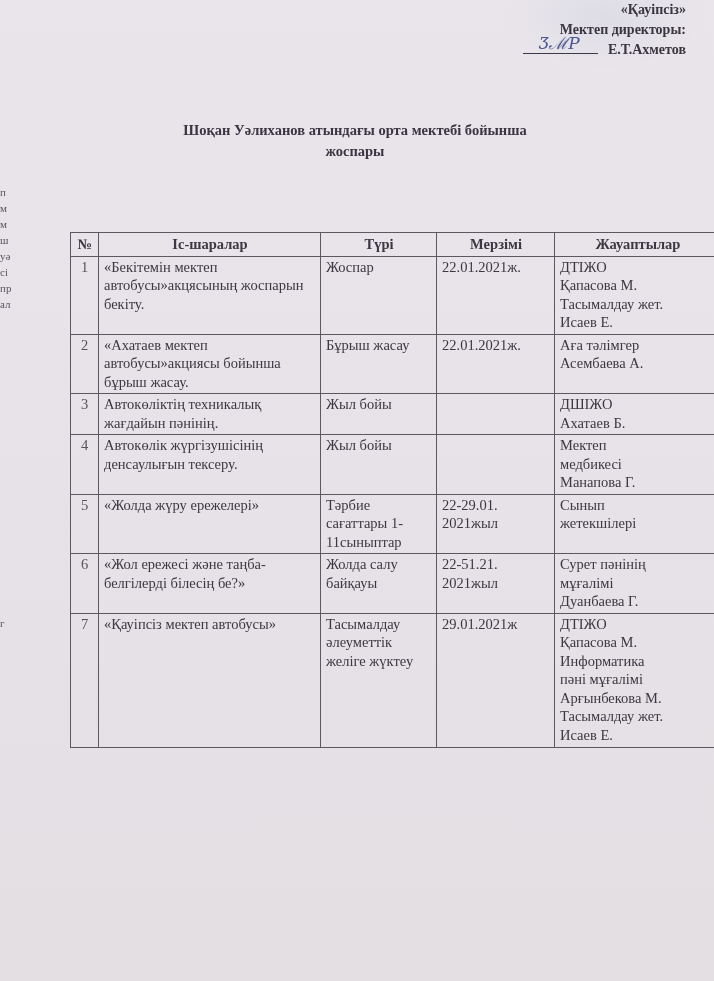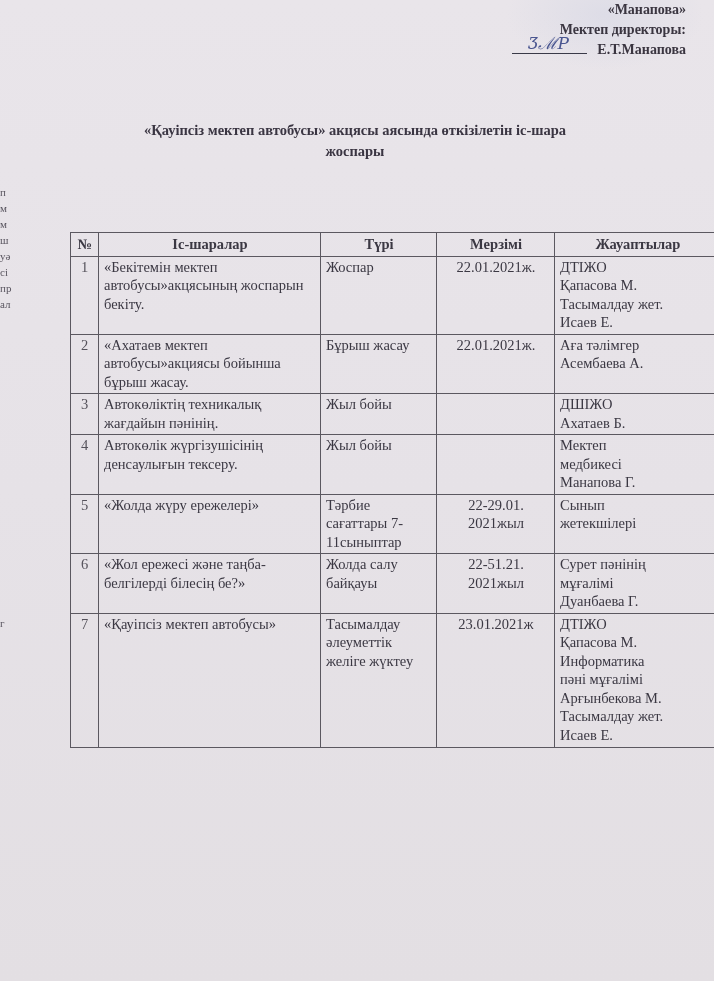--- a/index.html
+++ b/index.html
@@ -35,60 +35,60 @@
   table.plan {
     position:absolute; left:70px; top:232px; width:650px;
     border-collapse:collapse; table-layout:fixed;
     font-size:14.5px; line-height:18.5px; color:#3b3843;
   }
   table.plan th, table.plan td {
     border:1px solid #5b5860; vertical-align:top; padding:1px 4px 2px 5px;
   }
   table.plan th { font-weight:bold; text-align:center; padding-top:2px; height:18px; }
   table.plan td.num { text-align:center; padding-left:0; padding-right:0; color:#55525b; }
-  table.plan td.date { text-align:center; }
+  table.plan td.date { text-align:left; }
   table.plan tr.r1 td { height:74px; }
   table.plan tr.r2 td { height:52px; }
   table.plan tr.r3 td { height:36px; }
   table.plan tr.r4 td { height:53px; }
   table.plan tr.r5 td { height:53px; }
   table.plan tr.r6 td { height:53px; }
   table.plan tr.r7 td { height:130px; }
   table.plan tr.r7 td.first { border-left:1px solid #5b5860; }
   .resp-line { display:block; }
 </style>
 </head>
 <body>
 
 <div class="stamp-bg"></div>
 
 <div class="approve">
-  <div>«Манапова»</div>
+  <div>«Қауіпсіз»</div>
   <div>Мектеп директоры:</div>
   <div>
     <span class="sigline">
       <span class="sig">ƷℳP</span>
-    </span><span>Е.Т.Манапова</span>
+    </span><span>Е.Т.Ахметов</span>
   </div>
 </div>
 
 <div class="margin-letters">
   <div>п</div>
   <div>м</div>
   <div>м</div>
   <div>ш</div>
   <div>уә</div>
   <div>сі</div>
   <div>пр</div>
   <div>ал</div>
 </div>
 <div class="margin-g">г</div>
 
 <div class="title">
-  <div>«Қауіпсіз мектеп автобусы» акцясы аясында  өткізілетін іс-шара</div>
+  <div>Шоқан Уәлиханов атындағы орта мектебі бойынша</div>
   <div>жоспары</div>
 </div>
 
 <table class="plan">
   <colgroup>
     <col style="width:28px">
     <col style="width:222px">
     <col style="width:116px">
     <col style="width:118px">
     <col style="width:166px">
@@ -142,21 +142,21 @@
       <td class="date"></td>
       <td>
         <span class="resp-line">Мектеп</span>
         <span class="resp-line">медбикесі</span>
         <span class="resp-line">Манапова Г.</span>
       </td>
     </tr>
     <tr class="r5">
       <td class="num">5</td>
       <td>«Жолда жүру ережелері»</td>
-      <td>Тәрбие сағаттары 7-11сыныптар</td>
+      <td>Тәрбие сағаттары 1-11сыныптар</td>
       <td class="date">22-29.01. 2021жыл</td>
       <td>
         <span class="resp-line">Сынып</span>
         <span class="resp-line">жетекшілері</span>
       </td>
     </tr>
     <tr class="r6">
       <td class="num">6</td>
       <td>«Жол ережесі және таңба-белгілерді  білесің бе?»</td>
       <td>Жолда салу байқауы</td>
@@ -164,21 +164,21 @@
       <td>
         <span class="resp-line">Сурет пәнінің</span>
         <span class="resp-line">мұғалімі</span>
         <span class="resp-line">Дуанбаева Г.</span>
       </td>
     </tr>
     <tr class="r7">
       <td class="num first">7</td>
       <td>«Қауіпсіз мектеп автобусы»</td>
       <td>Тасымалдау әлеуметтік желіге жүктеу</td>
-      <td class="date">23.01.2021ж</td>
+      <td class="date">29.01.2021ж</td>
       <td>
         <span class="resp-line">ДТІЖО</span>
         <span class="resp-line">Қапасова М.</span>
         <span class="resp-line">Информатика</span>
         <span class="resp-line">пәні мұғалімі</span>
         <span class="resp-line">Арғынбекова М.</span>
         <span class="resp-line">Тасымалдау жет.</span>
         <span class="resp-line">Исаев Е.</span>
       </td>
     </tr>

